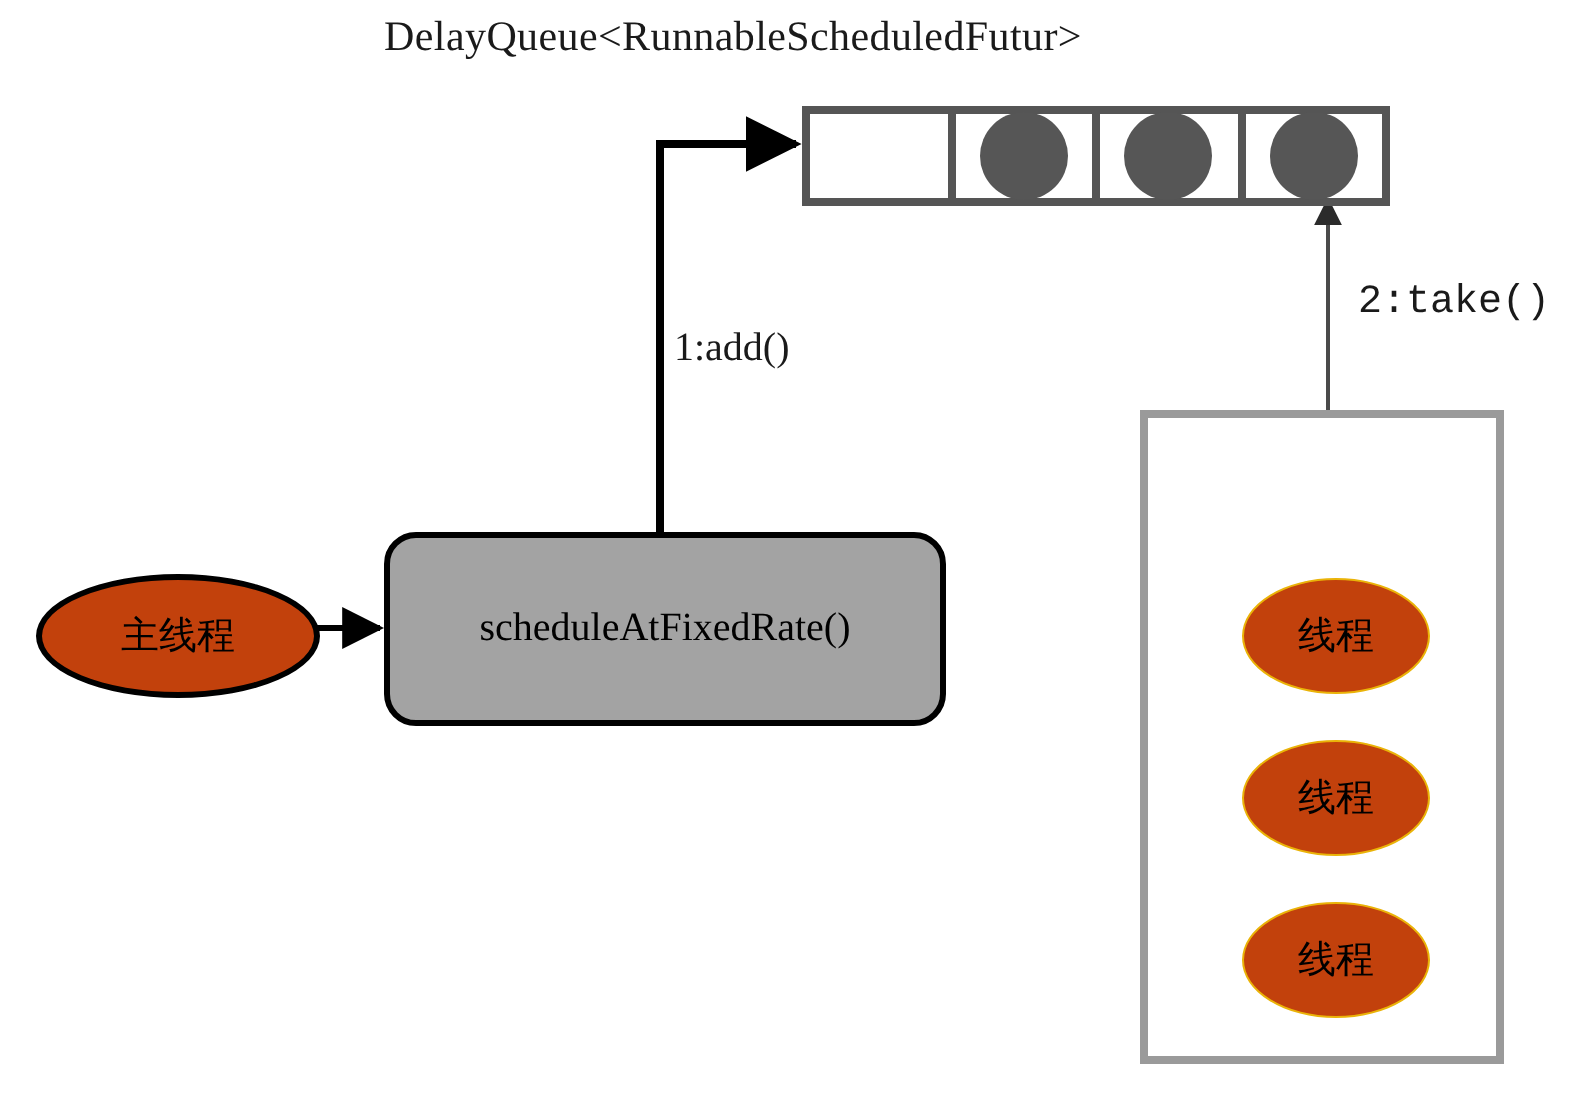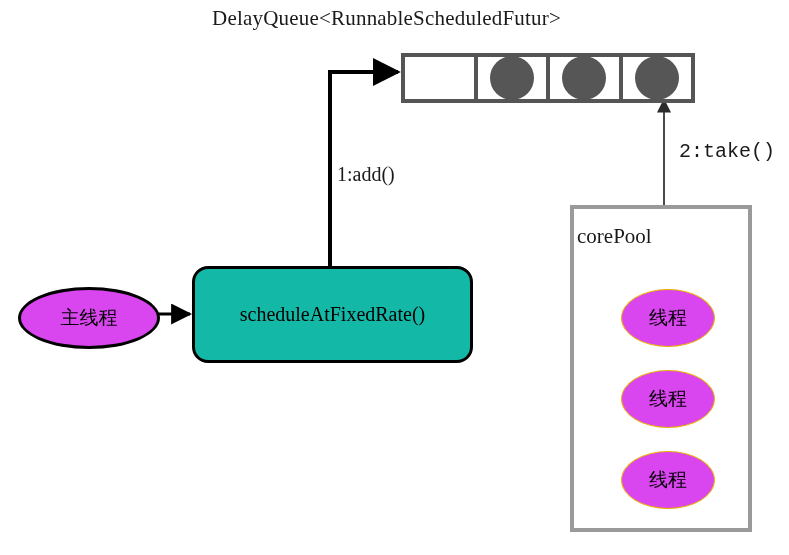--- a/index.html
+++ b/index.html
@@ -33,21 +33,20 @@
     white-space: pre;
     line-height: 1.18;
     color: #1a1a1a;
   }
   #queue-title {
     left: 0; top: 6px;
     width: 733px;
     text-align: center;
     font-size: 21px;
     letter-spacing: 0.2px;
-    margin-left: 20px;
   }
   #label-add {
     left: 337px; top: 163px;
     font-size: 20px;
   }
   #label-take {
     left: 679px; top: 140px;
     font-size: 20px;
     font-family: Liberation Mono, monospace;
   }
@@ -84,21 +83,21 @@
   }
   
   #method-box {
     position: absolute;
     left: 192px; top: 266px;
     width: 281px;
     height: 97px;
     border: 3px solid #000000;
     border-radius: 16px;
     box-sizing: border-box;
-    background: #14b8a6;
+    background: #a3a3a3;
     display: flex;
     flex-direction: column;
     align-items: center;
     justify-content: center;
   }
   #method-box .mline {
     font-size: 20px;
     line-height: 1.45;
     white-space: pre;
   }
@@ -112,21 +111,21 @@
     box-sizing: border-box;
     background: #ffffff;
   }
   
   .ellipse {
     position: absolute;
     display: flex;
     align-items: center;
     justify-content: center;
     border-radius: 50%;
-    background: #d946ef;
+    background: #c2410c;
     font-family: "DejaVu Sans", "Liberation Sans", sans-serif;
   }
   #main-thread {
     left: 18px; top: 287px;
     width: 136px;
     height: 56px;
     border: 3px solid #000000;
     font-size: 19px;
   }
   .worker {
@@ -185,21 +184,20 @@
 
   <div class="ellipse" id="main-thread">
     <span>主线程</span>
   </div>
 
   <div id="method-box">
     <div class="mline">scheduleAtFixedRate()</div>
   </div>
 
   <div id="corepool-box"></div>
-  <div class="txt" id="label-corepool">corePool</div>
 
   <div class="ellipse worker" id="worker-0">
     <span>线程</span>
   </div>
   <div class="ellipse worker" id="worker-1">
     <span>线程</span>
   </div>
   <div class="ellipse worker" id="worker-2">
     <span>线程</span>
   </div>

